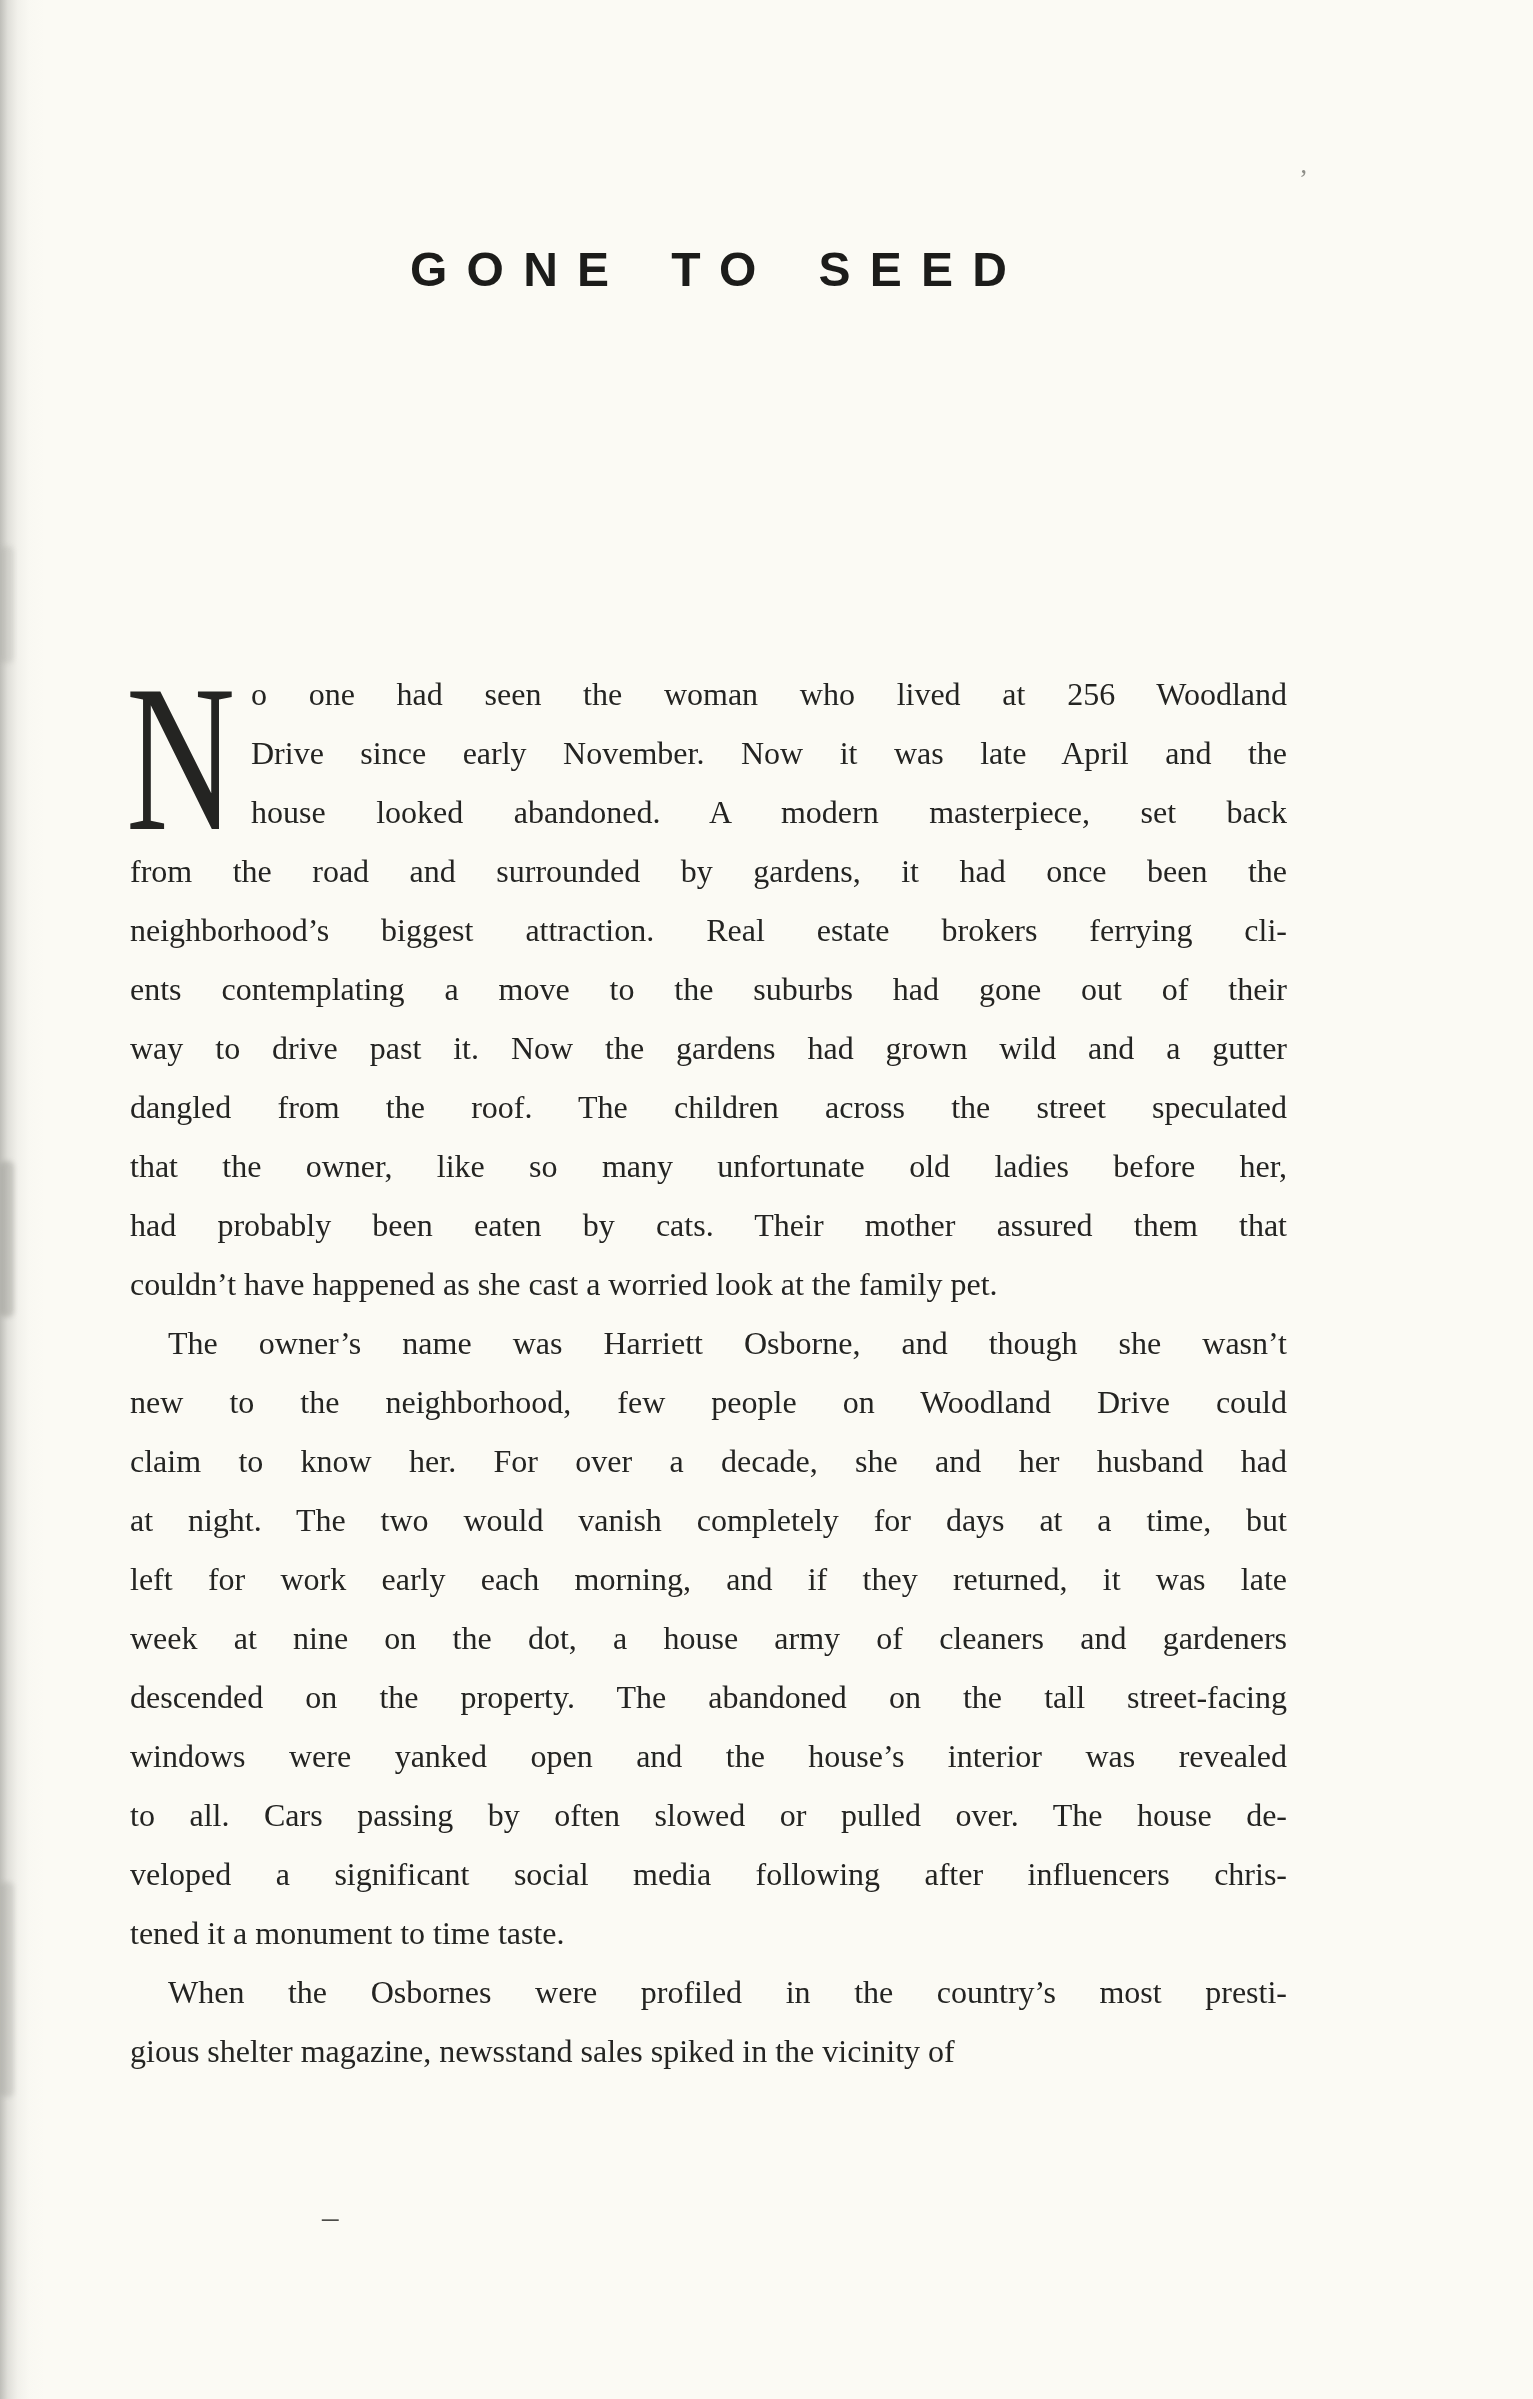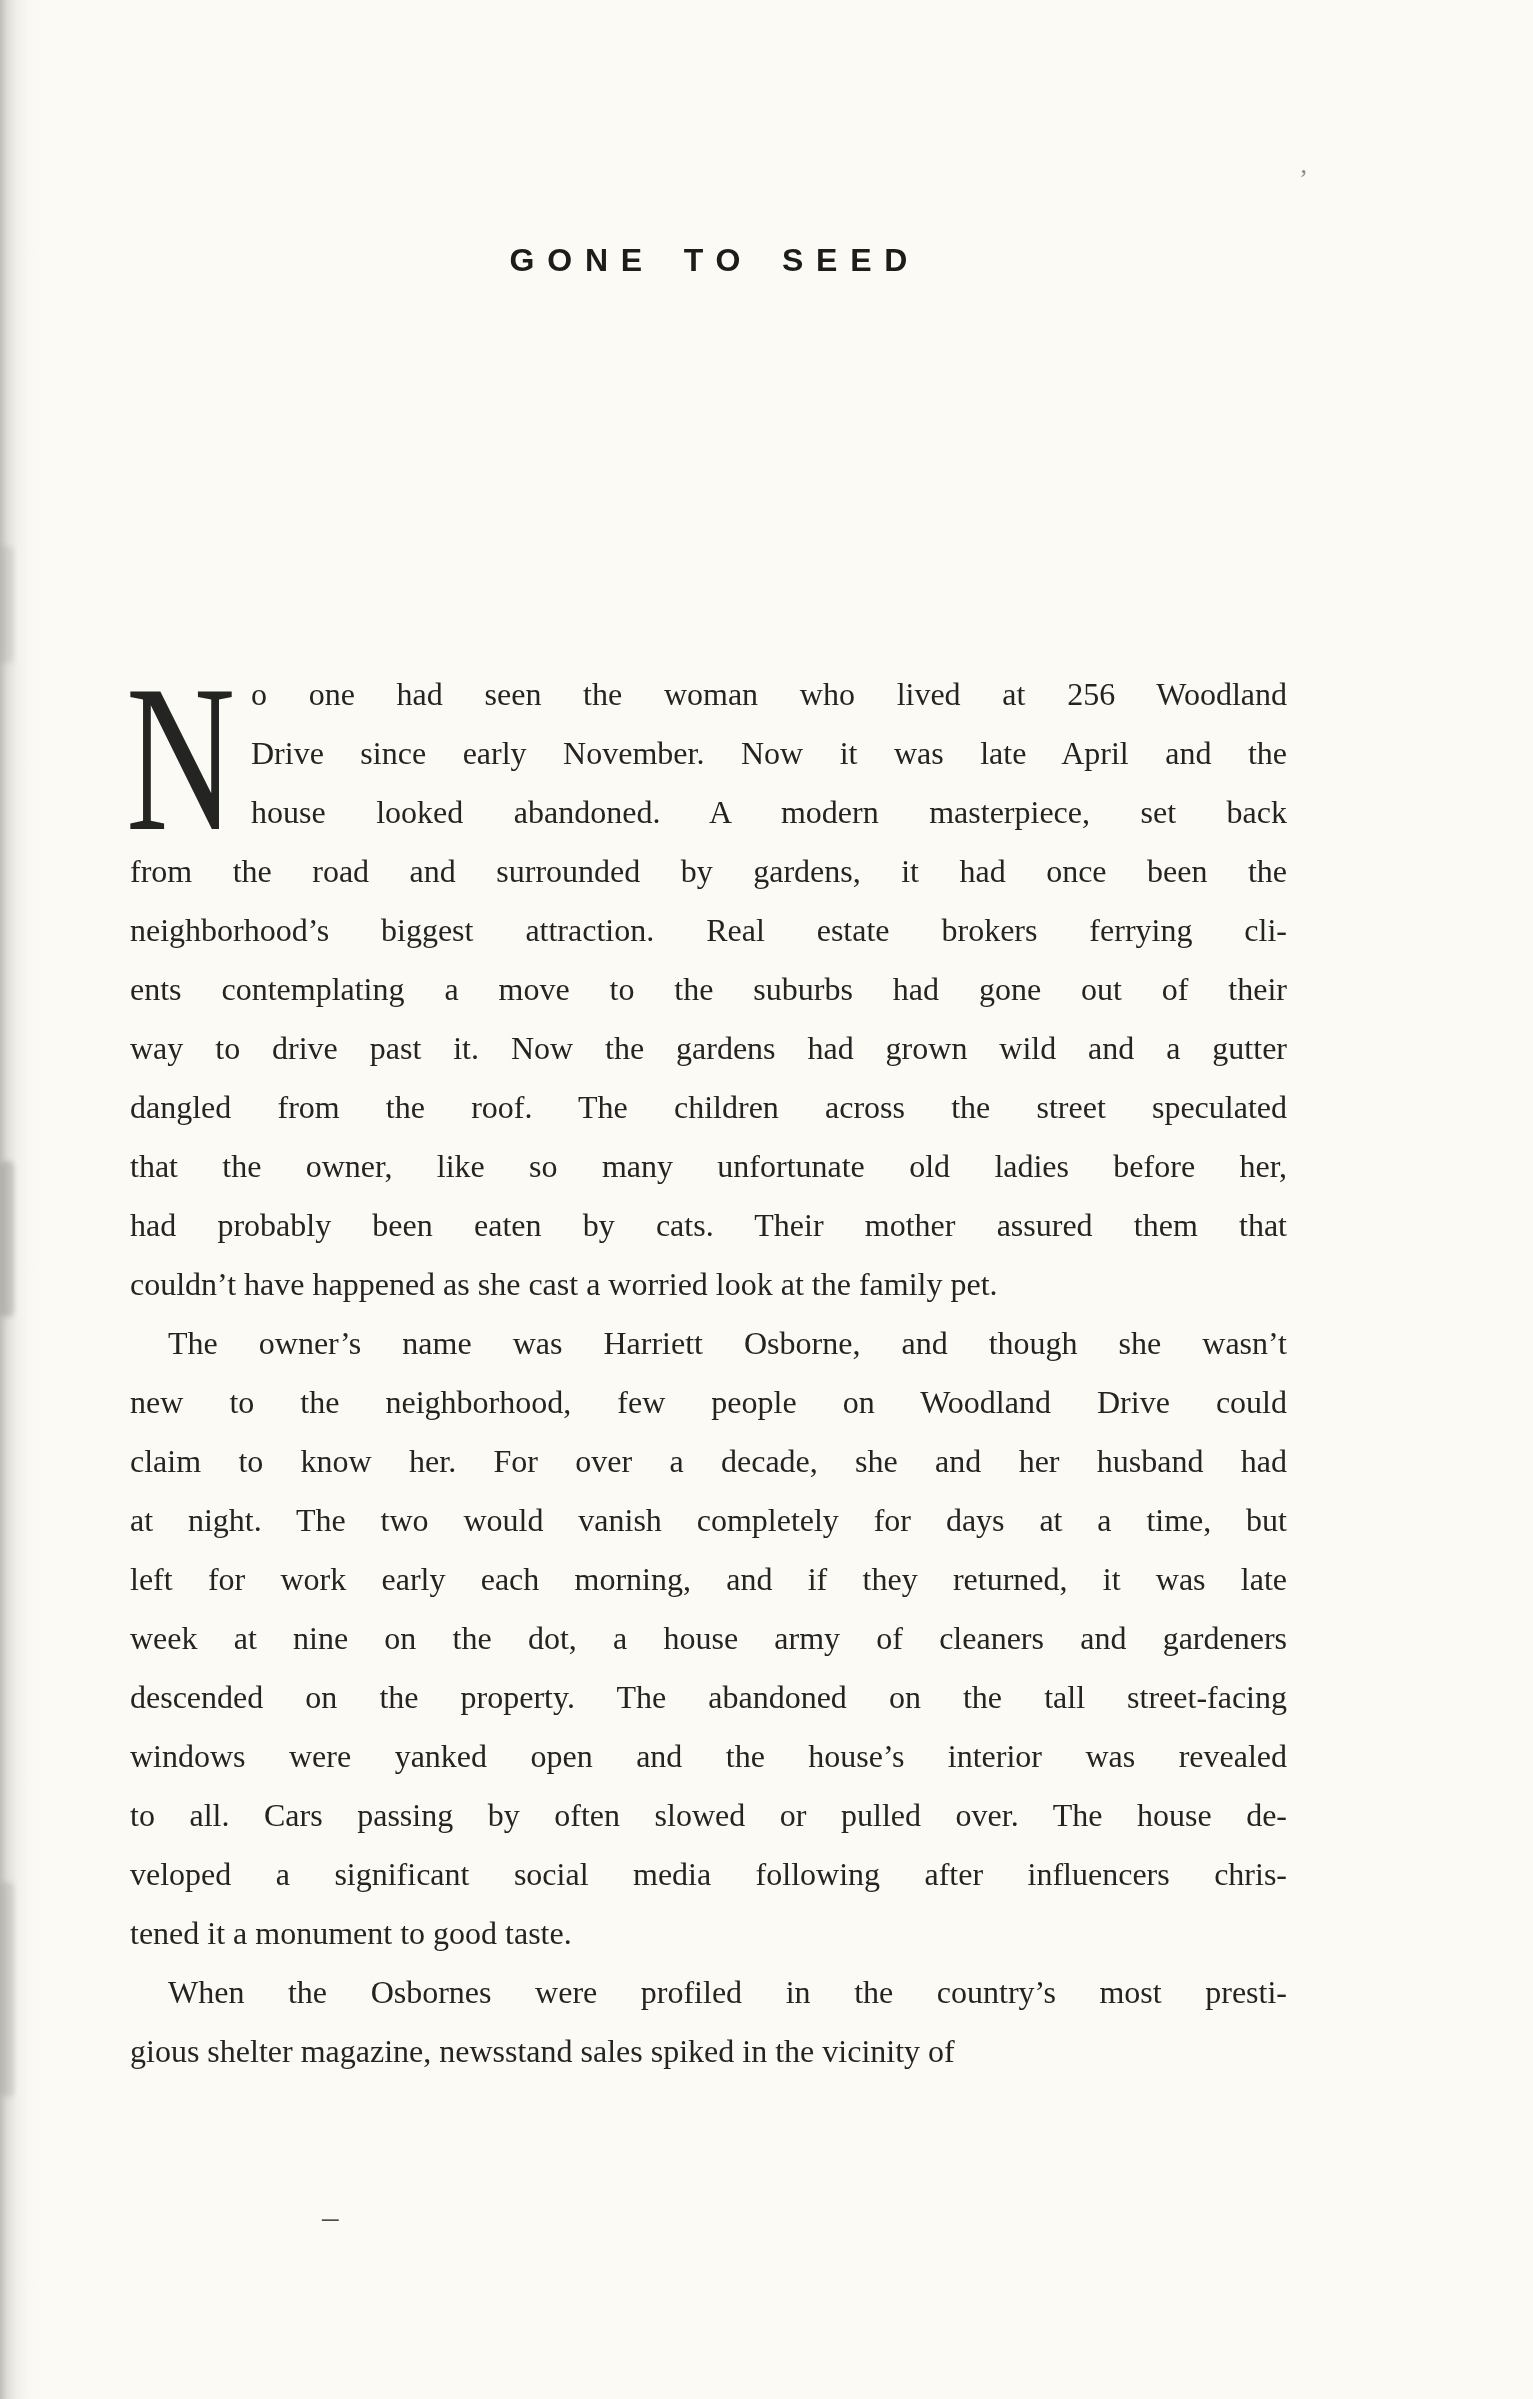--- a/index.html
+++ b/index.html
@@ -45,21 +45,21 @@
   .gutter-smudge-3 { top: 546px;  height: 117px; background: rgba(130,130,125,0.16); }
 
   .title {
     position: absolute;
     top: 242px;
     left: 130px;
     width: 1157px;
     text-align: center;
     font-family: "Liberation Sans", sans-serif;
     font-weight: bold;
-    font-size: 32px;
+    font-size: 48px;
     letter-spacing: 0.40em;
     word-spacing: 0.22em;
     text-indent: 0.40em; 
     color: #1c1c1a;
     white-space: nowrap;
   }
 
   .body-text {
     position: absolute;
     top: 665px;
@@ -147,21 +147,21 @@
         <div class="line indent">The owner’s name was Harriett Osborne, and though she wasn’t</div>
         <div class="line">new to the neighborhood, few people on Woodland Drive could</div>
         <div class="line">claim to know her. For over a decade, she and her husband had</div>
         <div class="line">at night. The two would vanish completely for days at a time, but</div>
         <div class="line">left for work early each morning, and if they returned, it was late</div>
         <div class="line">week at nine on the dot, a house army of cleaners and gardeners</div>
         <div class="line">descended on the property. The abandoned on the tall street-facing</div>
         <div class="line">windows were yanked open and the house’s interior was revealed</div>
         <div class="line">to all. Cars passing by often slowed or pulled over. The house de-</div>
         <div class="line">veloped a significant social media following after influencers chris-</div>
-        <div class="line last">tened it a monument to good taste.</div>
+        <div class="line last">tened it a monument to time taste.</div>
       </div>
       <div class="paragraph">
         <div class="line indent">When the Osbornes were profiled in the country’s most presti-</div>
         <div class="line last">gious shelter magazine, newsstand sales spiked in the vicinity of</div>
       </div>
     </div>
 
   <span class="bottom-mark">–</span>
 </div>
 

